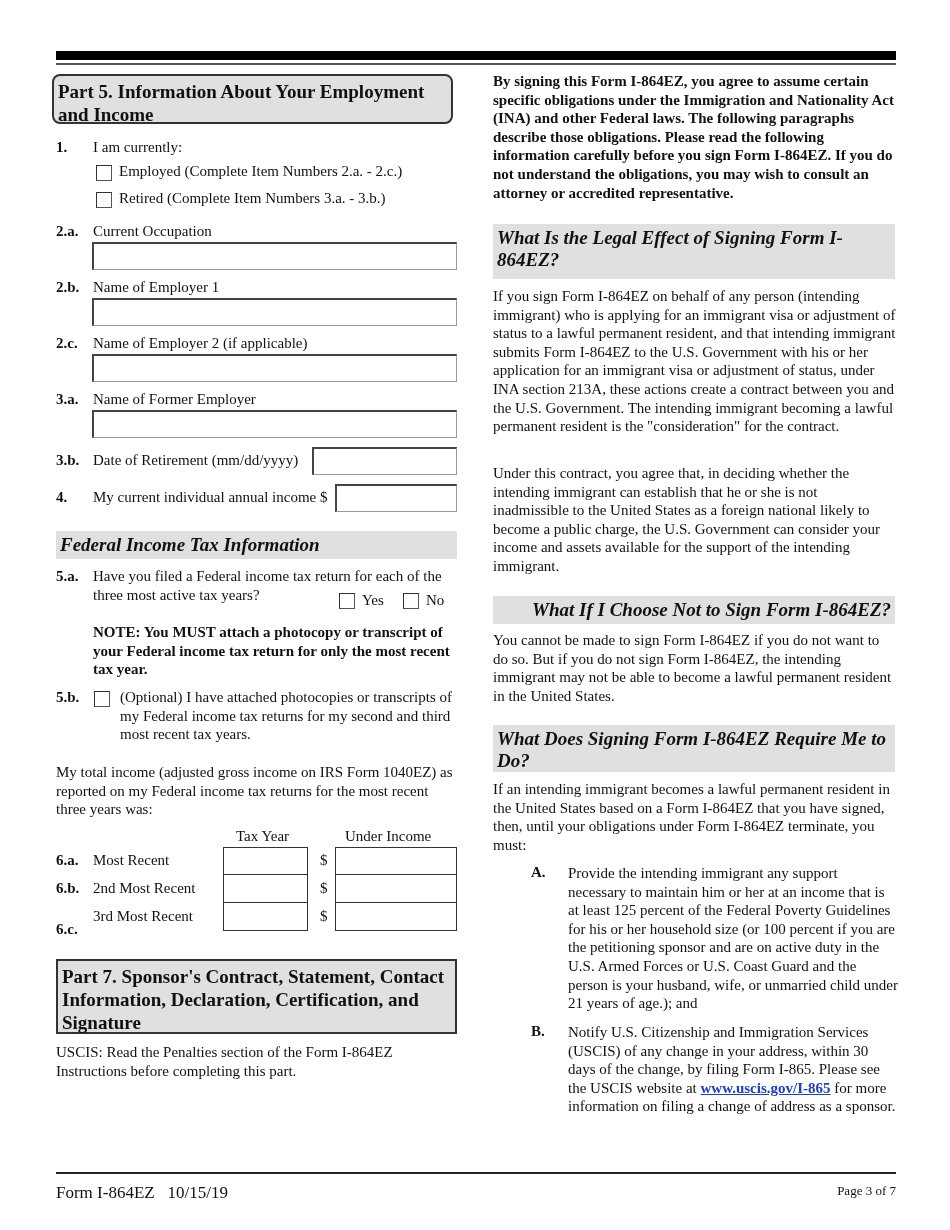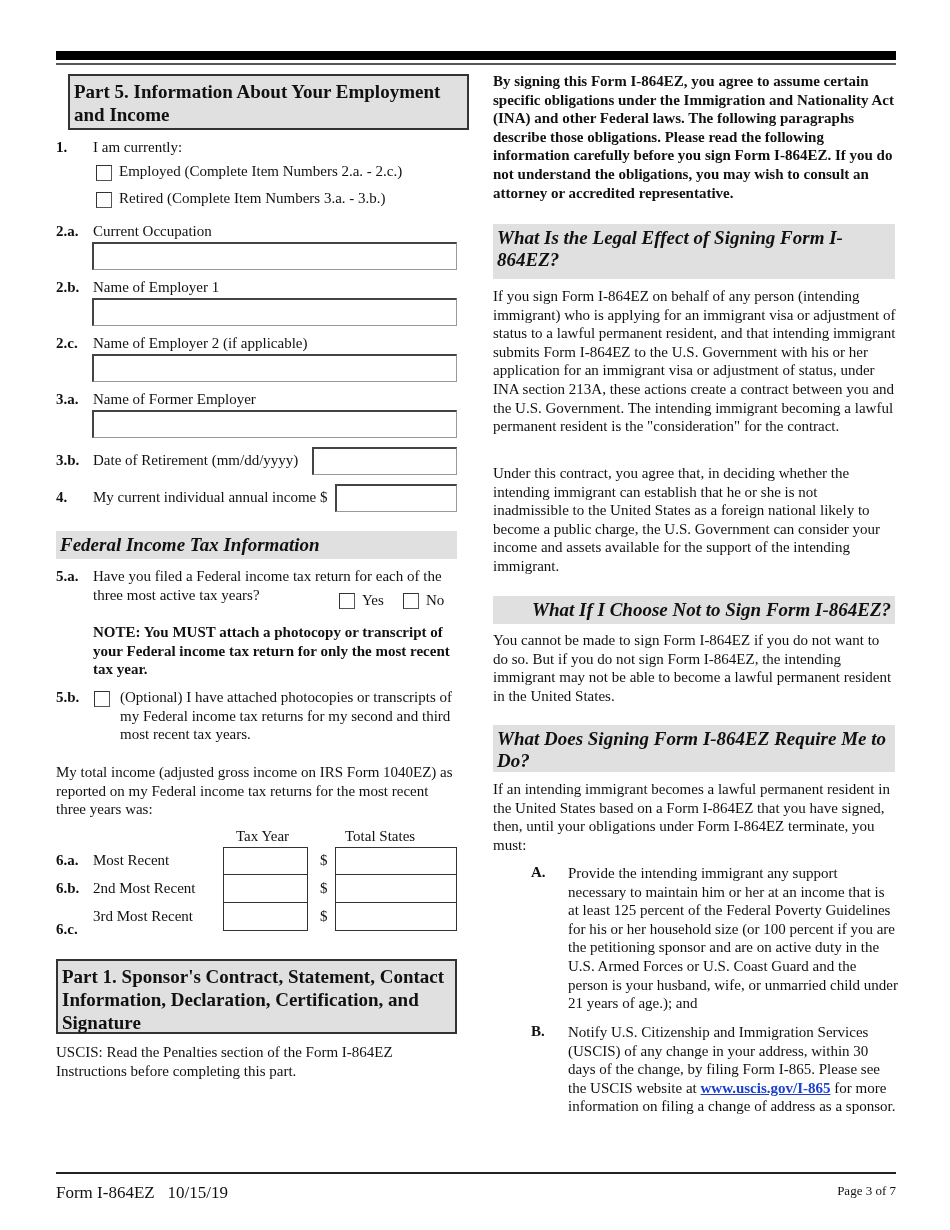--- a/index.html
+++ b/index.html
@@ -28,21 +28,21 @@
   .boldpara { font-weight: bold; }
   .grid-cell { position: absolute; box-sizing: border-box; border: 1.5px solid #333; background: #fff; }
   a.link { color: #1a3fd1; font-weight: bold; text-decoration: underline; }
 </style>
 </head>
 <body>
 
 <div class="abs topbar"></div>
 <div class="abs topline"></div>
 
-<div class="abs part-hdr" style="left:68px; top:74px; width:401px; height:56px;">
+<div class="abs part-hdr" style="left:52px; top:74px; width:401px; height:50px;border-radius:8px;">
   <span>Part 5.  Information About Your Employment and Income</span>
 </div>
 
 <span class="num" style="left:56px; top:139px;">1.</span>
 <span class="lbl" style="left:93px; top:139px;">I am currently:</span>
 
 <div class="cb" style="left:96px; top:165px;"></div>
 <span class="lbl" style="left:119px; top:163px;"><span>Employed (Complete </span><b>Item Numbers 2.a. - 2.c.</b><span>)</span></span>
 
 <div class="cb" style="left:96px; top:192px;"></div>
@@ -86,42 +86,42 @@
 
 <div class="para boldpara" style="left:93px; top:623px; width:362px;">NOTE:  You MUST attach a photocopy or transcript of your Federal income tax return for only the most recent tax year.</div>
 
 <span class="num" style="left:56px; top:689px;">5.b.</span>
 <div class="cb" style="left:94px; top:691px;"></div>
 <div class="para" style="left:120px; top:688px; width:338px;">(Optional) I have attached photocopies or transcripts of my Federal income tax returns for my second and third most recent tax years.</div>
 
 <div class="para" style="left:56px; top:763px; width:402px;">My total income (adjusted gross income on IRS Form 1040EZ) as reported on my Federal income tax returns for the most recent three years was:</div>
 
 <span class="lbl" style="left:236px; top:828px;">Tax Year</span>
-<span class="lbl" style="left:345px; top:828px;">Total States</span>
+<span class="lbl" style="left:345px; top:828px;">Under Income</span>
 
 <span class="num" style="left:56px; top:852px;">6.a.</span>
 <span class="lbl" style="left:93px; top:852px;">Most Recent</span>
 <div class="grid-cell" style="left:223px; top:847px; width:85px; height:29px;"></div>
 <span class="lbl" style="left:320px; top:852px;">$</span>
 <div class="grid-cell" style="left:335px; top:847px; width:122px; height:29px;"></div>
 
 <span class="num" style="left:56px; top:880px;">6.b.</span>
 <span class="lbl" style="left:93px; top:880px;">2nd Most Recent</span>
 <div class="grid-cell" style="left:223px; top:874px; width:85px; height:29px;"></div>
 <span class="lbl" style="left:320px; top:880px;">$</span>
 <div class="grid-cell" style="left:335px; top:874px; width:122px; height:29px;"></div>
 
 <span class="num" style="left:56px; top:921px;">6.c.</span>
 <span class="lbl" style="left:93px; top:908px;">3rd Most Recent</span>
 <div class="grid-cell" style="left:223px; top:902px; width:85px; height:29px;"></div>
 <span class="lbl" style="left:320px; top:908px;">$</span>
 <div class="grid-cell" style="left:335px; top:902px; width:122px; height:29px;"></div>
 
 <div class="abs part-hdr" style="left:56px; top:959px; width:401px; height:75px;">
-  <span>Part 1.  Sponsor's Contract, Statement, Contact Information, Declaration, Certification, and Signature</span>
+  <span>Part 7.  Sponsor's Contract, Statement, Contact Information, Declaration, Certification, and Signature</span>
 </div>
 <div class="para" style="left:56px; top:1043px; width:380px;"><b>USCIS:</b><span>  Read the </span><b>Penalties</b><span> section of the Form I-864EZ Instructions before completing this part.</span></div>
 
 <div class="para boldpara" style="left:493px; top:72px; width:402px;">By signing this Form I-864EZ, you agree to assume certain specific obligations under the Immigration and Nationality Act (INA) and other Federal laws.  The following paragraphs describe those obligations.  Please read the following information carefully before you sign Form I-864EZ.  If you do not understand the obligations, you may wish to consult an attorney or accredited representative.</div>
 
 <div class="abs sub-hdr" style="left:493px; top:224px; width:402px; height:55px;">
   <span>What Is the Legal Effect of Signing Form I-864EZ?</span>
 </div>
 <div class="para" style="left:493px; top:287px; width:403px;">If you sign Form I-864EZ on behalf of any person (intending immigrant) who is applying for an immigrant visa or adjustment of status to a lawful permanent resident, and that intending immigrant submits Form I-864EZ to the U.S. Government with his or her application for an immigrant visa or adjustment of status, under INA section 213A, these actions create a contract between you and the U.S. Government.  The intending immigrant becoming a lawful permanent resident is the "consideration" for the contract.</div>
 <div class="para" style="left:493px; top:464px; width:403px;">Under this contract, you agree that, in deciding whether the intending immigrant can establish that he or she is not inadmissible to the United States as a foreign national likely to become a public charge, the U.S. Government can consider your income and assets available for the support of the intending immigrant.</div>

